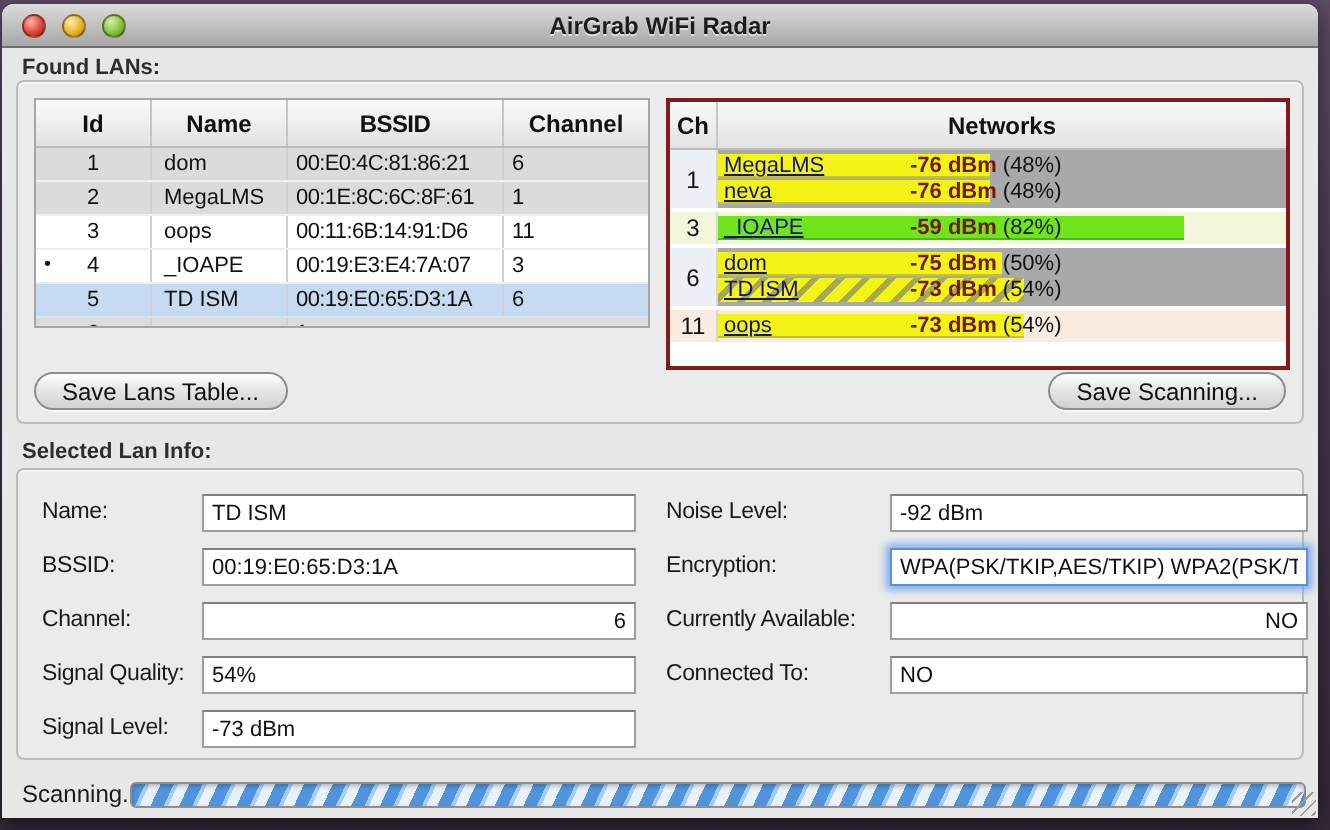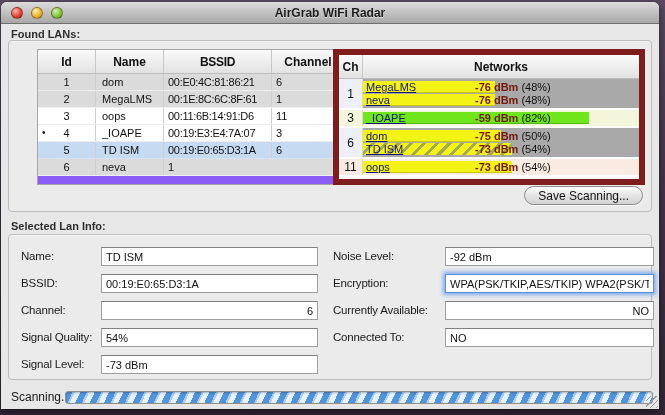--- a/index.html
+++ b/index.html
@@ -26,40 +26,40 @@
   .lbl-found { left:10px; top:26px; }
   .lbl-selected { left:10px; top:218px; }
 
   .groupbox { position:absolute; left:7px; width:644px; background:#ebebeb;
     border:1px solid #bcbcbc; border-radius:4px;
     box-shadow:inset 0 1px 0 rgba(255,255,255,.6); }
   .gb-found { top:38px; height:172px; }
   .gb-selected { top:232px; height:146px; }
 
   
-  .lans-table { position:absolute; left:8px; top:8px; width:308px; height:136px;
-    background:#8b5cf6; border:1px solid #a6a6a6; overflow:hidden; font-size:11px;margin-left:20px; }
+  .lans-table { position:absolute; left:8px; top:8px; width:308px; height:115px;
+    background:#a21caf; border:1px solid #a6a6a6; overflow:hidden; font-size:11px; }
   .t-head { display:flex; height:24px; background:linear-gradient(#fafafa,#e2e2e2);
     border-bottom:1px solid #bdbdbd; font-weight:bold; font-size:12px; color:#111; }
   .t-head > div { display:flex; align-items:center; justify-content:center;
     border-right:1px solid #c6c6c6; }
   .t-row { display:flex; height:17px; line-height:16px; color:#111; position:relative; }
   .t-row > div { border-right:1px solid #cfcfcf; overflow:hidden; white-space:nowrap; }
   .c-id { width:58px; text-align:center; }
   .c-name { width:68px; padding-left:6px; }
   .c-bssid { width:108px; padding-left:4px; letter-spacing:-0.3px; }
   .c-chan { width:72px; padding-left:4px; border-right:none !important; }
   .row-gray { background:#dbdbdb; border-bottom:1px solid #eee; }
   .row-white { background:#fff; border-bottom:1px solid #ededed; }
   .row-selected { background:#c6daf1; border-bottom:1px solid #d5e4f5; }
   .marker { position:absolute; left:4px; top:0; font-size:10px; }
 
   
   .networks { position:absolute; left:324px; top:8px; width:312px; height:136px;
-    background:#fff; border:6px solid #7f1d1d; overflow:hidden; }
+    background:#fff; border:2px solid #7f1d1d; overflow:hidden; }
   .n-head { display:flex; height:24px; background:linear-gradient(#fafafa,#e2e2e2);
     border-bottom:1px solid #bdbdbd; font-weight:bold; font-size:12px; color:#111; }
   .n-head .h-ch { width:24px; display:flex; align-items:center; justify-content:center;
     border-right:1px solid #c6c6c6; }
   .n-head .h-nets { flex:1; display:flex; align-items:center; justify-content:center; }
   .ch-row { display:flex; border-bottom:2px solid #fff; }
   .ch-cell { width:24px; display:flex; align-items:center; justify-content:center;
     font-size:12px; color:#111; border-right:1px solid #d8d8d8; }
   .nets-cell { flex:1; position:relative; padding:1px 0; }
   .tint-blue   { background:#edf1f7; }
@@ -68,21 +68,21 @@
   .nets-gray   { background:#a9a9a9; }
   .nets-yellow { background:#f4f6dc; }
   .nets-pink   { background:#f9ebe1; }
   .entry { position:relative; height:12px; margin:1px 0; }
   .bar { position:absolute; left:0; top:0; height:12px; }
   .bar-yellow { background:#f3f316; box-shadow:inset 0 -1px 0 #c8c810; }
   .bar-green  { background:#6fe61c; box-shadow:inset 0 -1px 0 #4fb80e; }
   .bar-hatch  { background:repeating-linear-gradient(135deg,#f3f316 0 6px,#a6a852 6px 9px); }
   .net-name { position:absolute; left:3px; top:0; font-size:11px; line-height:12px;
     color:#12127d; text-decoration:underline; white-space:nowrap; }
-  .net-sig { position:absolute; left:112px; top:0; font-size:11px; line-height:12px;
+  .net-sig { position:absolute; left:96px; top:0; font-size:11px; line-height:12px;
     white-space:nowrap; }
   .net-sig .dbm { color:#741708; font-weight:bold; }
   .net-sig .pct { color:#111; margin-left:3px; }
 
   
   .aqua-btn { position:absolute; bottom:6px; height:19px; padding:0 13px; font-size:12px;
     color:#111; font-family:"Liberation Sans",sans-serif;
     background:linear-gradient(#ffffff,#e6e6e6 45%,#d2d2d2); border:1px solid #8d8d8d;
     border-radius:10px; box-shadow:0 1px 0 rgba(255,255,255,.7); cursor:default; }
   .btn-left { left:8px; }
@@ -237,20 +237,21 @@
           <div class="nets-cell nets-pink">
             <div class="entry">
               <div class="bar bar-yellow" style="width: 54%;"></div>
               <span class="net-name">oops</span>
               <span class="net-sig"><span class="dbm">-73 dBm</span><span class="pct">(54%)</span></span>
             </div>
           </div>
         </div>
       </div>
 
+      <button class="aqua-btn btn-left">Save Lans Table...</button>
       <button class="aqua-btn btn-right">Save Scanning...</button>
     </div>
 
     <div class="section-label lbl-selected">Selected Lan Info:</div>
 
     <div class="groupbox gb-selected">
 
       <div class="f-label col-l-label fr0">Name:</div>
       <input class="f-input col-l-input fr0" value="TD ISM" style="">
       <div class="f-label col-l-label fr1">BSSID:</div>

